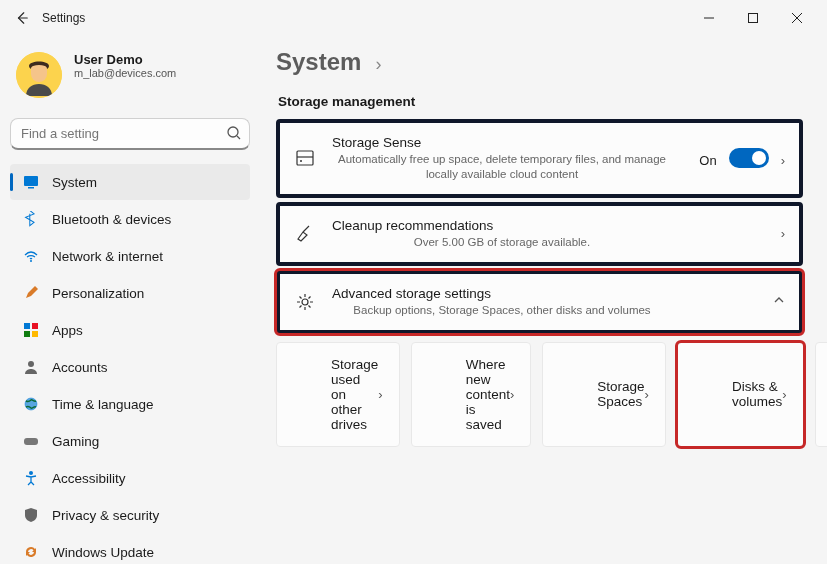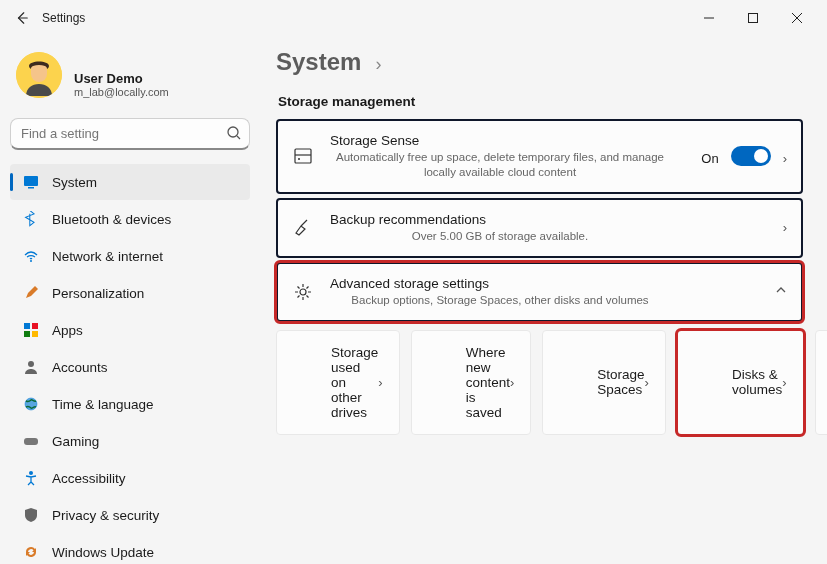--- a/index.html
+++ b/index.html
@@ -4,40 +4,40 @@
 <style>
   * { box-sizing: border-box; margin: 0; padding: 0; font-family: "Segoe UI", Arial, sans-serif; }
   body { background: #f5f5f5; width: 827px; height: 564px; overflow: hidden; color: #1a1a1a; }
   .titlebar { height: 36px; display: flex; align-items: center; padding: 13px 8px; }
   .back-btn { width: 28px; height: 28px; display: flex; align-items: center; justify-content: center; border-radius: 4px; cursor: pointer; margin-right: 6px; }
   .title { font-size: 12px; color: #222; }
   .winctrls { margin-left: auto; display: flex; }
   .winbtn { width: 44px; height: 32px; display: flex; align-items: center; justify-content: center; cursor: pointer; }
   .content { display: flex; height: calc(100% - 36px); }
   .sidebar { width: 260px; padding: 10px 10px 0 10px; display: flex; flex-direction: column; overflow-y: auto; }
-  .profile { display: flex; align-items: flex-end; padding: 6px 6px 16px 6px; gap: 12px; }
+  .profile { display: flex; align-items: flex-start; padding: 6px 6px 16px 6px; gap: 12px; }
   .avatar { width: 46px; height: 46px; border-radius: 50%; background: #fcd34d; display: flex; align-items: center; justify-content: center; overflow: hidden; }
   .profile-text .name { font-size: 13px; font-weight: 600; }
   .profile-text .email { font-size: 11px; color: #555; }
   .search { position: relative; margin: 4px 0 14px 0; }
   .search input { width: 100%; height: 32px; border: 1px solid #d0d0d0; border-bottom: 2px solid #888; border-radius: 8px; background: #fdfdfd; padding: 0 32px 0 10px; font-size: 13px; outline: none; }
   .search .sicon { position: absolute; right: 8px; top: 7px; color: #555; }
   .nav { display: flex; flex-direction: column; gap: 1px; }
   .nav-item { display: flex; align-items: center; gap: 12px; height: 36px; padding: 0 12px; border-radius: 4px; font-size: 13.5px; cursor: pointer; position: relative; }
   .nav-item.active { background: #eaeaea; }
   .nav-item.active::before { content: ""; position: absolute; left: 0; top: 9px; bottom: 9px; width: 3px; background: #0067c0; border-radius: 2px; }
   .nicon { width: 18px; height: 18px; display: flex; align-items: center; justify-content: center; }
   .main { flex: 1; padding: 12px 24px 0 16px; overflow-y: auto; }
   .breadcrumb { display: flex; align-items: baseline; gap: 14px; margin-bottom: 18px; }
   .bc-parent { font-size: 24px; font-weight: 600; color: #5c5c5c; cursor: pointer; }
   .bc-sep { font-size: 18px; color: #888; }
   .bc-current { font-size: 26px; font-weight: 600; }
   .section-heading { font-size: 13.5px; font-weight: 600; margin: 6px 0 10px 2px; }
   .cards { display: flex; flex-direction: column; gap: 4px; }
-  .card { background: #fcfcfc; border: 2px solid #0f172a; border-radius: 4px; padding: 12px 14px; display: flex; align-items: center; gap: 16px; cursor: pointer; }
+  .card { background: #fcfcfc; border: 4px solid #0f172a; border-radius: 4px; padding: 12px 14px; display: flex; align-items: center; gap: 16px; cursor: pointer; }
   .card .cicon { width: 22px; display: flex; justify-content: center; color: #333; }
   .card .ctext { flex: 1; }
   .card .ctitle { font-size: 13.5px; }
   .card .csub { font-size: 11.5px; color: #666; margin-top: 2px; line-height: 1.3; max-width: 340px; text-align: center; }
   .card .ctrls { display: flex; align-items: flex-end; gap: 12px; }
   .toggle { width: 40px; height: 20px; background: #0067c0; border-radius: 10px; position: relative; }
   .toggle::after { content: ""; position: absolute; right: 3px; top: 3px; width: 14px; height: 14px; background: #fff; border-radius: 50%; }
   .on-label { font-size: 13px; }
   .chev { color: #555; font-size: 13px; }
   .highlight { outline: 3px solid #c62828; outline-offset: -1px; }
@@ -81,21 +81,21 @@
       <div class="avatar">
         <svg width="46" height="46" viewBox="0 0 46 46">
             <circle cx="23" cy="23" r="23" fill="#fcd34d"></circle>
             <path d="M15 18a8 8 0 0116 0v4a8 8 0 01-16 0z" fill="#f5c48a"></path>
             <path d="M13 14c0-6 20-6 20 0 0 2-2 3-2 3s1-4-8-4-8 4-8 4-2-1-2-3z" fill="#3d2b1f"></path>
             <path d="M10 44c0-8 6-12 13-12s13 4 13 12z" fill="#4a4a4a"></path>
           </svg>
       </div>
       <div class="profile-text">
         <div class="name">User Demo</div>
-        <div class="email">m_lab@locally.com</div>
+        <div class="email">m_lab@devices.com</div>
       </div>
     </div>
 
     <div class="search">
       <input placeholder="Find a setting" style="">
       <span class="sicon"><svg width="16" height="16" viewBox="0 0 16 16">
             <circle cx="7" cy="7" r="5" stroke="#555" stroke-width="1.3" fill="none"></circle>
             <path d="M11 11l3 3" stroke="#555" stroke-width="1.3"></path>
           </svg></span>
     </div>
@@ -229,21 +229,21 @@
         </div>
       </div>
 
       <div class="card">
         <div class="cicon">
             <svg width="20" height="20" viewBox="0 0 20 20">
               <path d="M14 2l-6 6M8 8l-5 7 3 2 6-6z" stroke="#333" fill="none" stroke-width="1.2"></path>
             </svg>
           </div>
         <div class="ctext">
-          <div class="ctitle">Backup recommendations</div>
+          <div class="ctitle">Cleanup recommendations</div>
           <div class="csub">Over 5.00 GB of storage available.</div>
         </div>
         <div class="ctrls">
             <span class="chev">›</span>
           </div>
       </div>
 
       <div class="card highlight">
         <div class="cicon">
             <svg width="20" height="20" viewBox="0 0 20 20">

